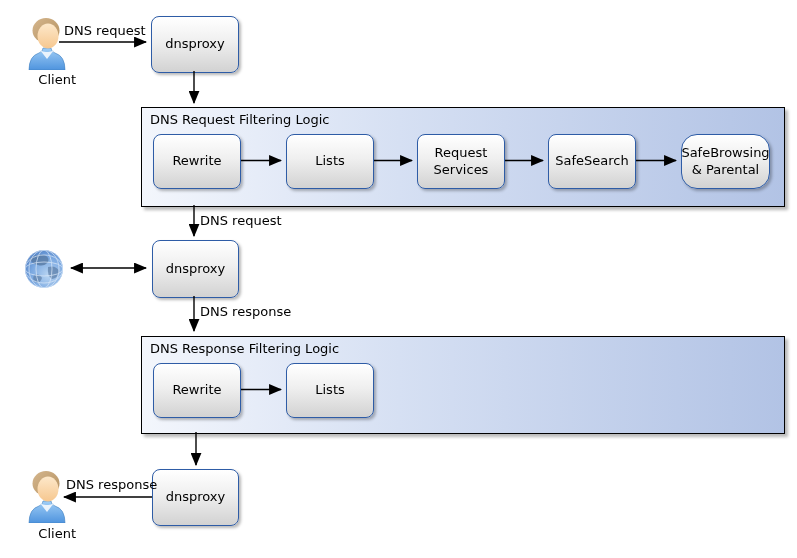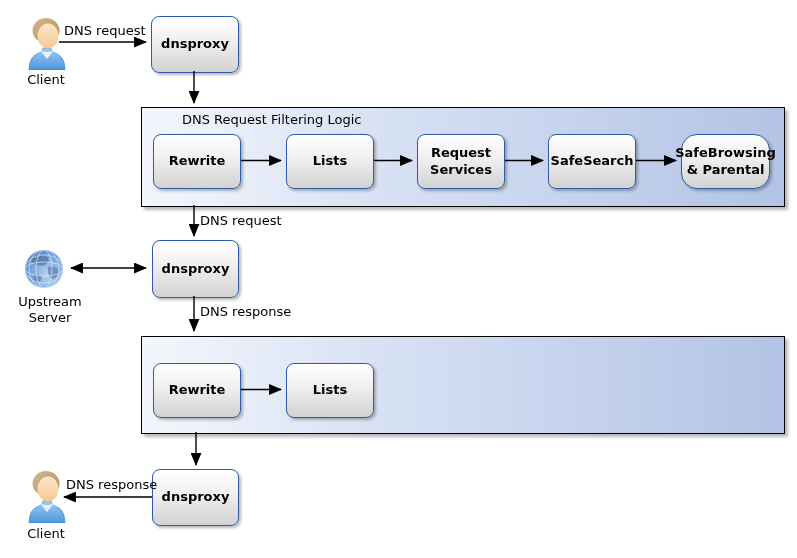--- a/index.html
+++ b/index.html
@@ -7,41 +7,42 @@
     position:relative; width:797px; height:558px; background:#ffffff;
     font-family:"DejaVu Sans", sans-serif; font-size:13px; color:#000;
     overflow:hidden;
   }
   .edges { position:absolute; left:0; top:0; width:797px; height:558px; z-index:4; pointer-events:none; }
   .container-box {
     position:absolute; z-index:1; border:1px solid #000000;
     background:linear-gradient(to right, #f3f6fc 0%, #d6e0f3 40%, #b2c3e5 100%);
     box-shadow:3px 3px 3px rgba(0,0,0,0.28);
   }
-  .container-title { position:absolute; z-index:2; white-space:nowrap;margin-left:32px; }
+  .container-title { position:absolute; z-index:2; white-space:nowrap; }
   .node, .step {
     position:absolute; z-index:3; border:1.5px solid #2e5ca6; border-radius:8px;
     background:linear-gradient(180deg, #ffffff 0%, #efefef 45%, #d2d2d2 100%);
     box-shadow:2px 2px 3px rgba(0,0,0,0.28);
     display:flex; align-items:center; justify-content:center;
-    text-align:center; line-height:1.25; white-space:pre-line;font-weight:bold;
+    text-align:center; line-height:1.25; white-space:pre-line;
   }
   .lbl { position:absolute; z-index:5; white-space:pre-line; line-height:1.22; }
-  .center { text-align:center; }
+  .center { text-align:right; }
   .icon { position:absolute; z-index:3; }
 </style>
 </head>
 <body>
 
 <div class="canvas">
 
   <div class="container-box" style="left:141px; top:107px; width:642px; height:98px;"></div>
   <div class="container-title" style="left:150px; top:112px;">DNS Request Filtering Logic</div>
 
   <div class="container-box" style="left:141px; top:336px; width:642px; height:96px;"></div>
+  <div class="container-title" style="left:150px; top:341px;">DNS Response Filtering Logic</div>
 
   <div class="step" style="left:153px; top:134px; width:86px; height:53px;">Rewrite</div>
   <div class="step" style="left:286px; top:134px; width:86px; height:53px;">Lists</div>
   <div class="step" style="left:417px; top:134px; width:86px; height:53px;">Request
 Services</div>
   <div class="step" style="left:548px; top:134px; width:86px; height:53px;text-align:center;">SafeSearch</div>
   <div class="step" style="left:681px; top:134px; width:87px; height:53px; font-size:13px;border-radius:16px;">SafeBrowsing
 &amp; Parental</div>
 
   <div class="step" style="left:153px; top:363px; width:86px; height:53px;">Rewrite</div>
@@ -99,22 +100,20 @@
       <path d="M10,26 Q16,24 18,29 Q16,35 11,33 Q8,30 10,26 Z" fill="#55779f" opacity="0.6"></path>
       <g fill="none" stroke="#dbe9f8" stroke-width="0.9" opacity="0.8">
         <ellipse cx="20" cy="20" rx="8" ry="19"></ellipse>
         <ellipse cx="20" cy="20" rx="15" ry="19"></ellipse>
         <ellipse cx="20" cy="20" rx="19" ry="7"></ellipse>
         <ellipse cx="20" cy="20" rx="19" ry="14"></ellipse>
         <circle cx="20" cy="20" r="19"></circle>
       </g>
     </g>
   </svg>
-  <div class="lbl center" style="left:8px; top:294px; width:84px;">Upstream
-Server</div>
 
   <div class="lbl" style="left:64px; top:23px;">DNS request</div>
   <div class="lbl" style="left:200px; top:213px;">DNS request</div>
   <div class="lbl" style="left:200px; top:304px;">DNS response</div>
   <div class="lbl" style="left:66px; top:477px;">DNS response</div>
 
   <svg class="edges">
     <defs>
       <marker id="arr" viewBox="0 0 12 10" refX="11" refY="5" markerWidth="13" markerHeight="11" markerUnits="userSpaceOnUse" orient="auto-start-reverse">
         <path d="M0,0 L12,5 L0,10 Z" fill="#000"></path>

